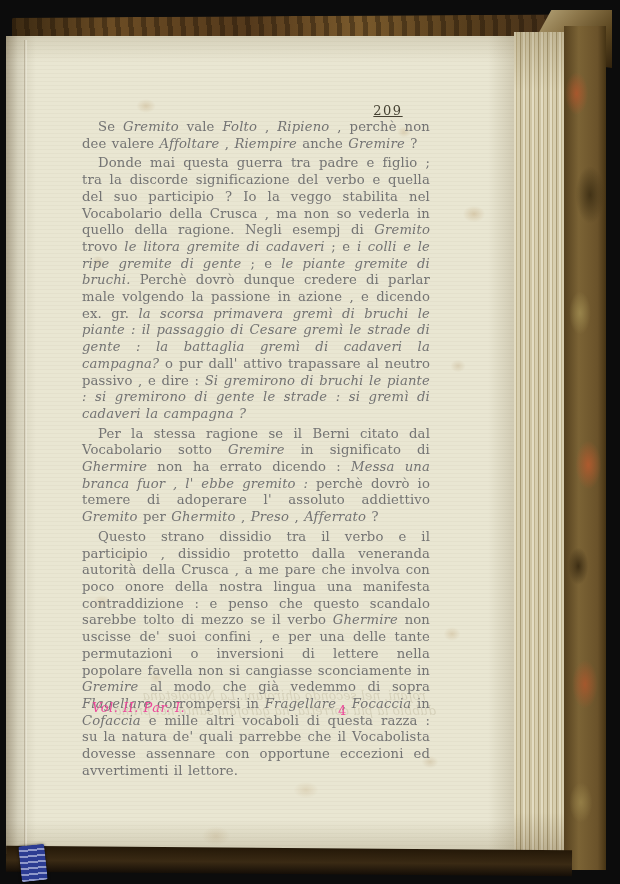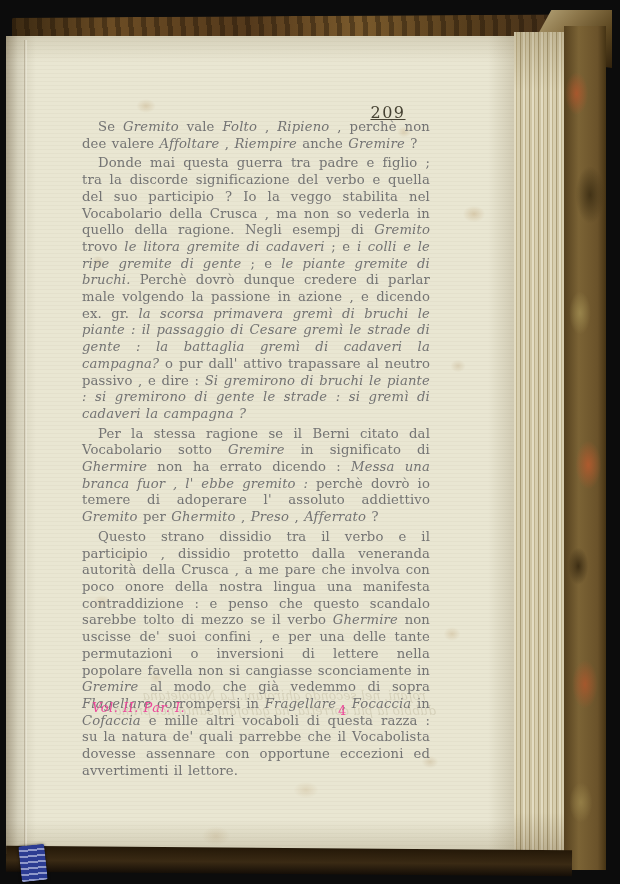--- a/index.html
+++ b/index.html
@@ -81,21 +81,21 @@
     transform:rotate(-6deg);border-radius:2px;
     background:
       repeating-linear-gradient(0deg, rgba(225,228,246,.55) 0 2px, rgba(0,0,0,0) 2px 6px),
       #2c3c92;
     box-shadow:0 0 3px rgba(0,0,0,.6);
   }
 
   
   #page-number{
     left:358px;top:103px;width:60px;text-align:center;
-    font-size:16px;letter-spacing:1.5px;color:#464233;text-decoration:underline;
+    font-size:13px;letter-spacing:1.5px;color:#464233;text-decoration:underline;
   }
   #page-text{
     left:82px;top:119px;width:348px;
     color:#737373;font-size:13.2px;line-height:16.7px;
     text-align:justify;word-spacing:1px;letter-spacing:.15px;
   }
   #page-text p{margin:0 0 3px 0;text-indent:16px;}
   #page-text i{font-style:italic;}
   #page-footer{
     left:82px;top:700px;width:348px;height:20px;

